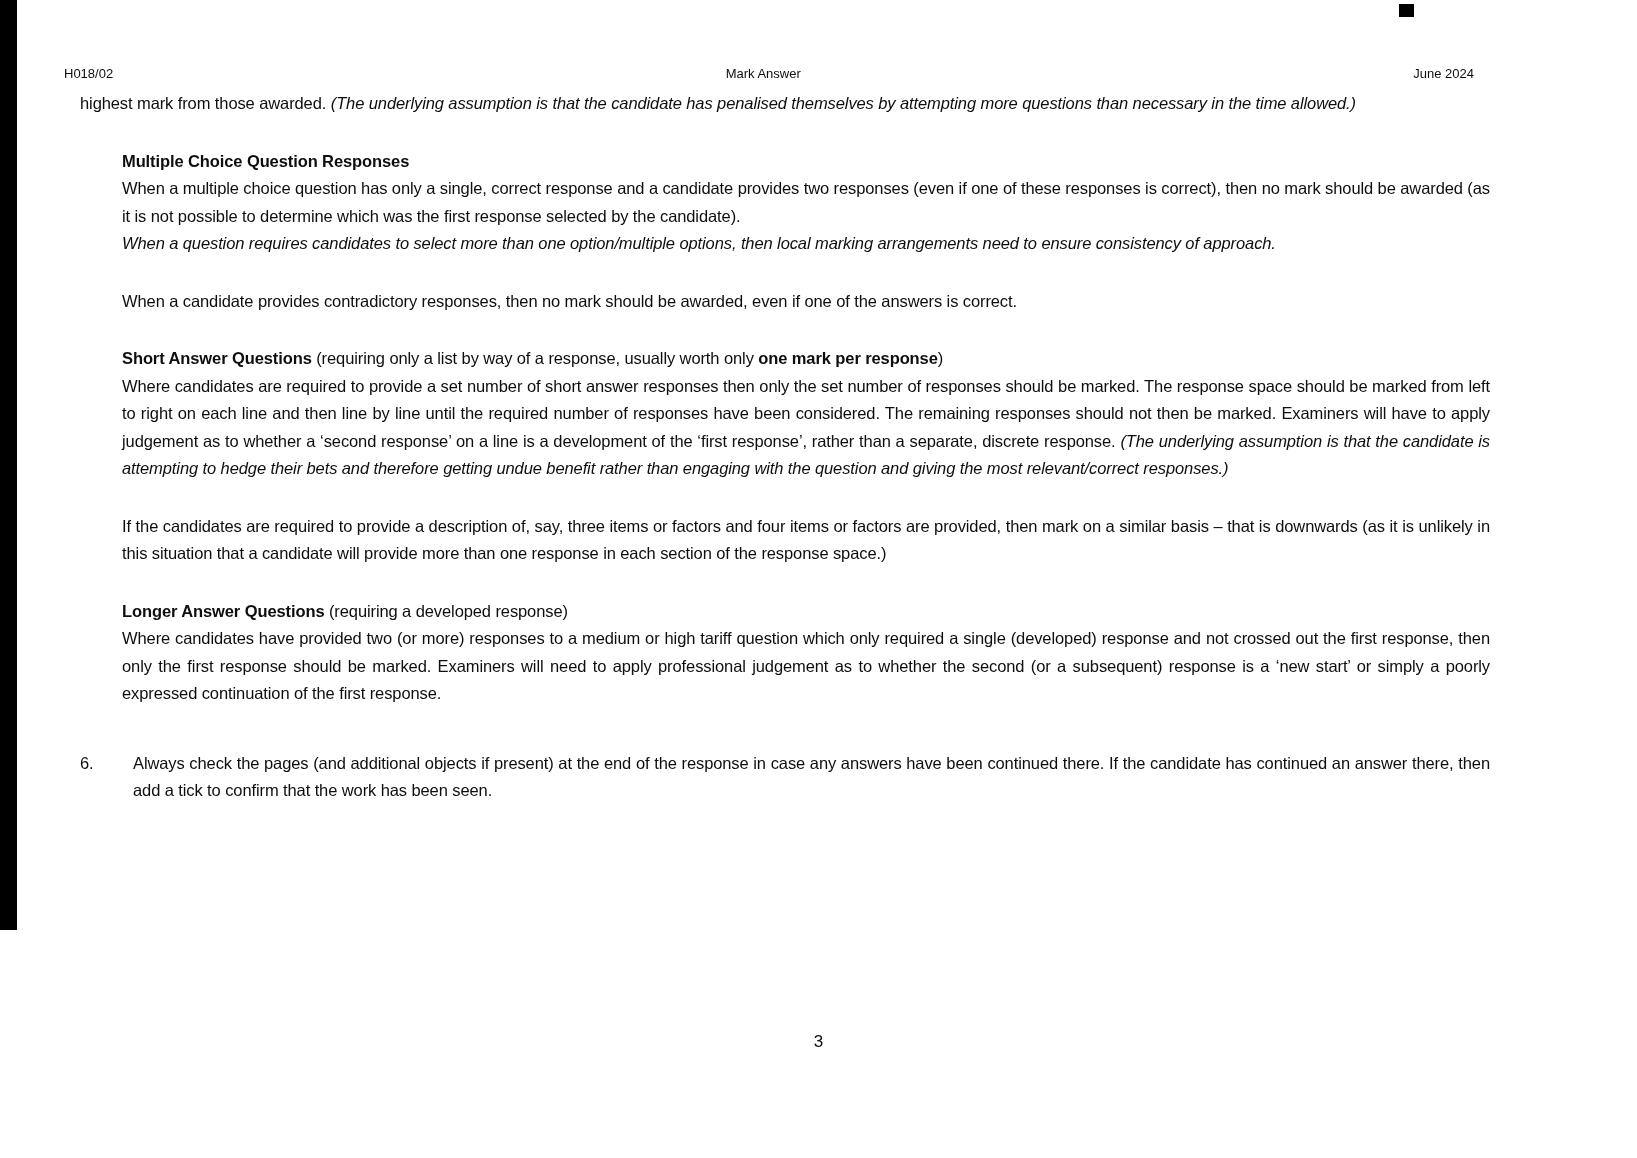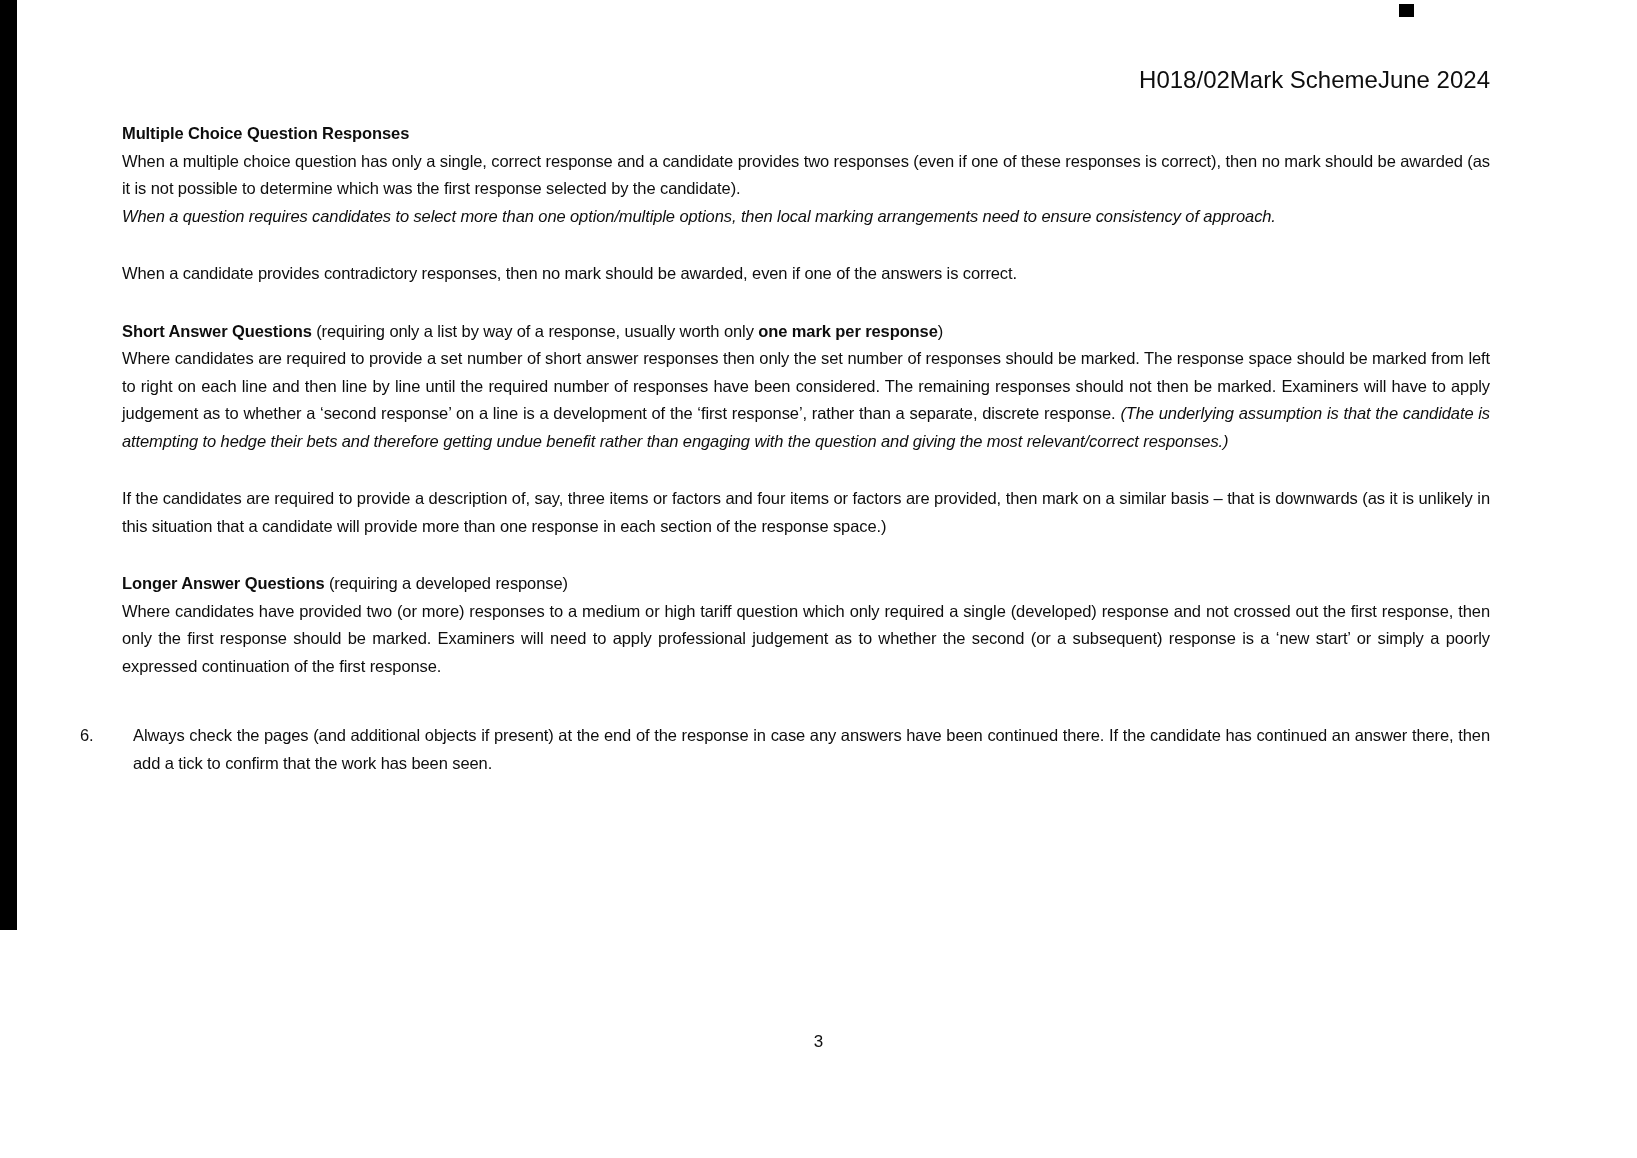--- a/index.html
+++ b/index.html
@@ -17,23 +17,23 @@
     width:17px; height:930px;
     background:#000;
   }
   .scan-mark-top {
     position:absolute; left:1399px; top:4px;
     width:15px; height:13px;
     background:#000;
   }
   
   .header {
-    position:absolute; left:80px; top:66px; width:1410px;
-    display:flex; justify-content:flex-end; align-items:baseline;
-    font-size:24px;
+    position:absolute; left:64px; top:66px; width:1410px;
+    display:flex; justify-content:space-between; align-items:baseline;
+    font-size:13px;
   }
   .header .center { text-align:center; }
   
   .content {
     position:absolute; left:80px; top:90px; width:1410px;
     font-size:16.5px; line-height:27.5px;
     letter-spacing:-0.1px;
     text-align:justify;
   }
   .block { margin:0 0 0 53px; }
@@ -54,26 +54,27 @@
 </head>
 <body>
 
 <div class="page">
 
   <div class="scan-bar-left"></div>
   <div class="scan-mark-top"></div>
 
   <div class="header">
     <span>H018/02</span>
-    <span class="center">Mark Scheme</span>
+    <span class="center">Mark Answer</span>
     <span>June 2024</span>
   </div>
 
   <div class="content">
 
+    <p class="para block"><span>highest mark from those awarded. </span><span class="it">(The underlying assumption is that the candidate has penalised themselves by attempting more questions than necessary in the time allowed.)</span></p>
 
     <div class="section block">
       <div class="heading-line">Multiple Choice Question Responses</div>
       <p class="para">When a multiple choice question has only a single, correct response and a candidate provides two responses (even if one of these responses is correct), then no mark should be awarded (as it is not possible to determine which was the first response selected by the candidate).</p>
       <p class="para it">When a question requires candidates to select more than one option/multiple options, then local marking arrangements need to ensure consistency of approach.</p>
     </div>
 
     <div class="section block">
       <p class="para">When a candidate provides contradictory responses, then no mark should be awarded, even if one of the answers is correct.</p>
     </div>

